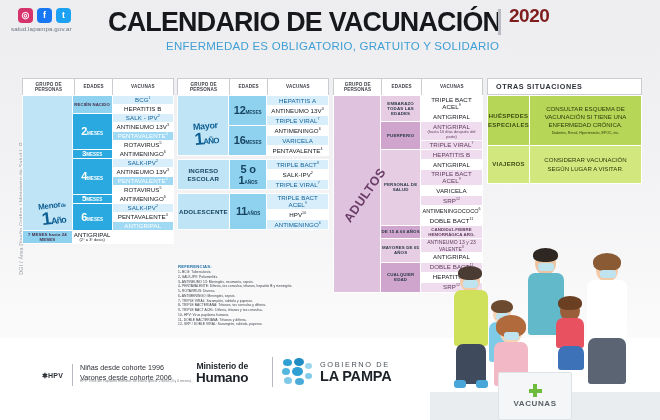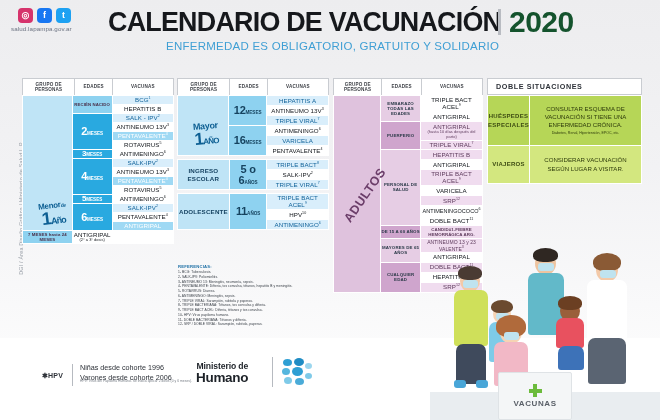--- a/index.html
+++ b/index.html
@@ -48,21 +48,21 @@
     letter-spacing: -0.8px; white-space: nowrap;
     font-family: "Liberation Sans", sans-serif;
     transform: scaleX(0.96); transform-origin: left top;
   }
   .title-sep {
     position: absolute; left: 498px; top: 9px;
     width: 3px; height: 26px; background: #b9bcc2;
   }
   .title-year {
     position: absolute; left: 509px; top: 5px;
-    font-size: 30px; font-weight: bold; color: #14532d;
+    font-size: 19px; font-weight: bold; color: #7f1d1d;
     letter-spacing: -0.5px;
   }
   .subtitle {
     position: absolute; left: 166px; top: 40px;
     font-size: 11.5px; color: #3f9fd4; letter-spacing: .25px;
     white-space: nowrap;
   }
 
   
   .vcredit {
@@ -423,21 +423,21 @@
       </div>
     </div>
 
     <table class="grid" style="width:152px; margin-top:3px;">
       <tbody>
         <tr>
           <td class="c-group-b" rowspan="3" style="width:52px;">
             <div class="grp-plain">INGRESO ESCOLAR</div>
           </td>
           <td class="c-age-b2" rowspan="3" style="width:38px;">
-            <div class="age-big" style="color:#16435f;"><span>5 o 6</span><span class="u">AÑOS</span></div>
+            <div class="age-big" style="color:#16435f;"><span>5 o 1</span><span class="u">AÑOS</span></div>
           </td>
           <td class="v-b1" style="width:62px; height:10px;">
               <div class="vac"><span>TRIPLE BACT</span><sup>8</sup></div>
             </td>
         </tr>
         <tr>
             <td class="v-b2" style="height:10px;">
               <div class="vac"><span>SALK-IPV</span><sup>2</sup></div>
             </td>
           </tr>
@@ -612,21 +612,21 @@
               </td>
             </tr>
         </tbody>
       </table>
 
       <div class="grp-adultos">ADULTOS</div>
     </div>
   </div>
 
   <div class="block" style="left:487px; top:78px; width:155px;">
-    <div class="otras-head">DOBLE SITUACIONES</div>
+    <div class="otras-head">OTRAS SITUACIONES</div>
     <table class="grid otras-body" style="width:155px;">
       <tbody>
         <tr>
           <td class="c-lbl-g otras-lbl" style="width:42px; height:50px;">HUÉSPEDES ESPECIALES</td>
           <td class="v-g1" style="width:113px;">
             <div class="otras-txt">
               <span>CONSULTAR ESQUEMA DE VACUNACIÓN SI TIENE UNA ENFERMEDAD CRÓNICA.</span>
               <span class="tiny">Diabetes, Renal, Hipertensión, EPOC, etc.</span>
             </div>
           </td>
@@ -714,13 +714,17 @@
     <div class="dot" style="left:2px;  top:2px;  width:9px;  height:7px;  background:#2f9fd4;"></div>
     <div class="dot" style="left:13px; top:1px;  width:10px; height:8px;  background:#1f8cc4;"></div>
     <div class="dot" style="left:1px;  top:11px; width:8px;  height:7px;  background:#55b6de;"></div>
     <div class="dot" style="left:11px; top:10px; width:11px; height:9px;  background:#2f9fd4;"></div>
     <div class="dot" style="left:3px;  top:20px; width:8px;  height:7px;  background:#7fcae8;"></div>
     <div class="dot" style="left:14px; top:21px; width:9px;  height:7px;  background:#4aabd8;"></div>
     <div class="dot" style="left:24px; top:6px;  width:7px;  height:6px;  background:#9bd6ee;"></div>
     <div class="dot" style="left:24px; top:16px; width:7px;  height:6px;  background:#7fcae8;"></div>
   </div>
 
+  <div class="gob-txt">
+    <div class="l1">GOBIERNO DE</div>
+    <div class="l2">LA PAMPA</div>
+  </div>
 </div>
 
 </body></html>

